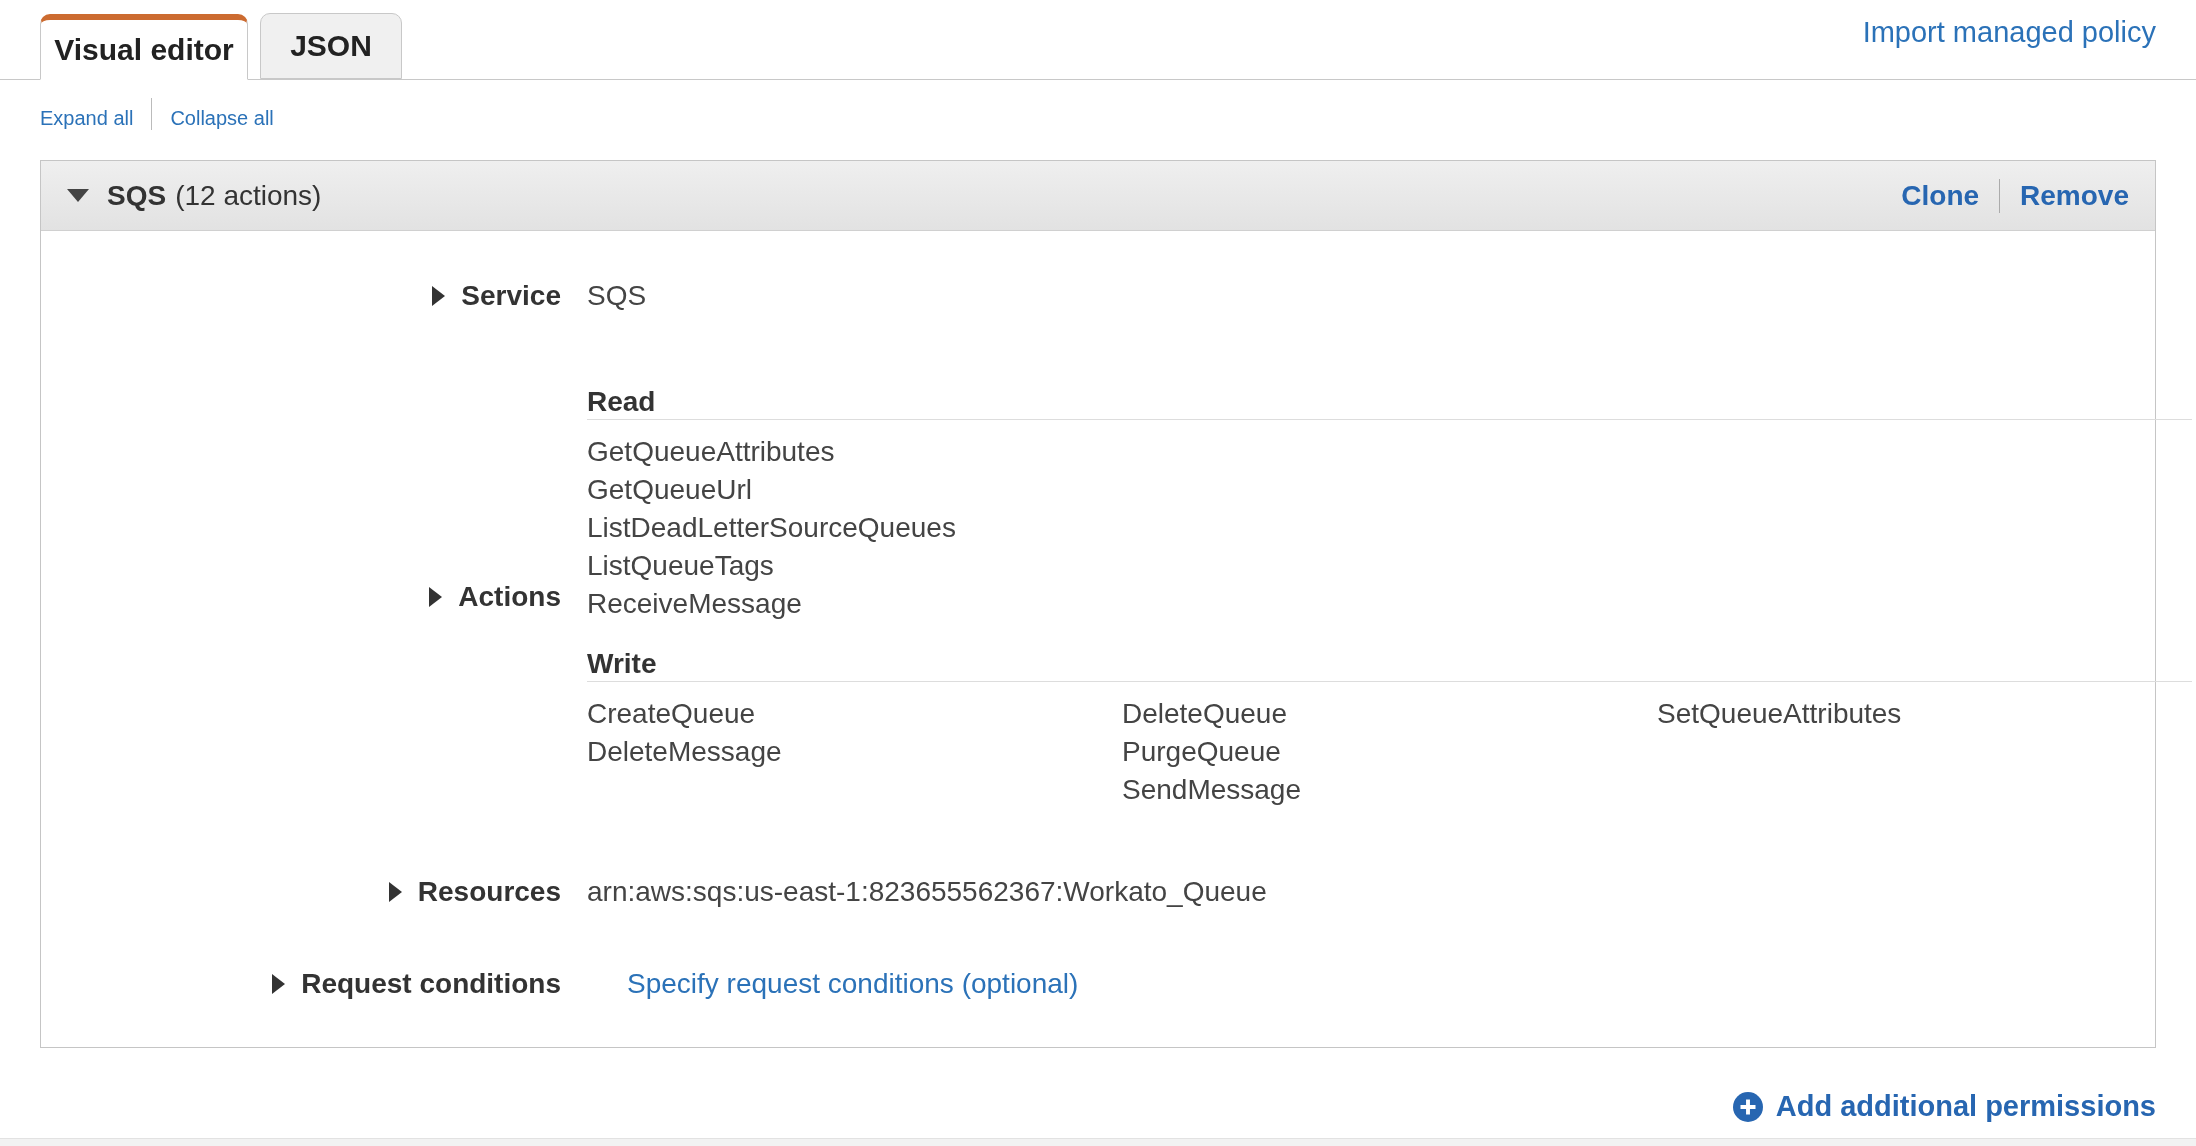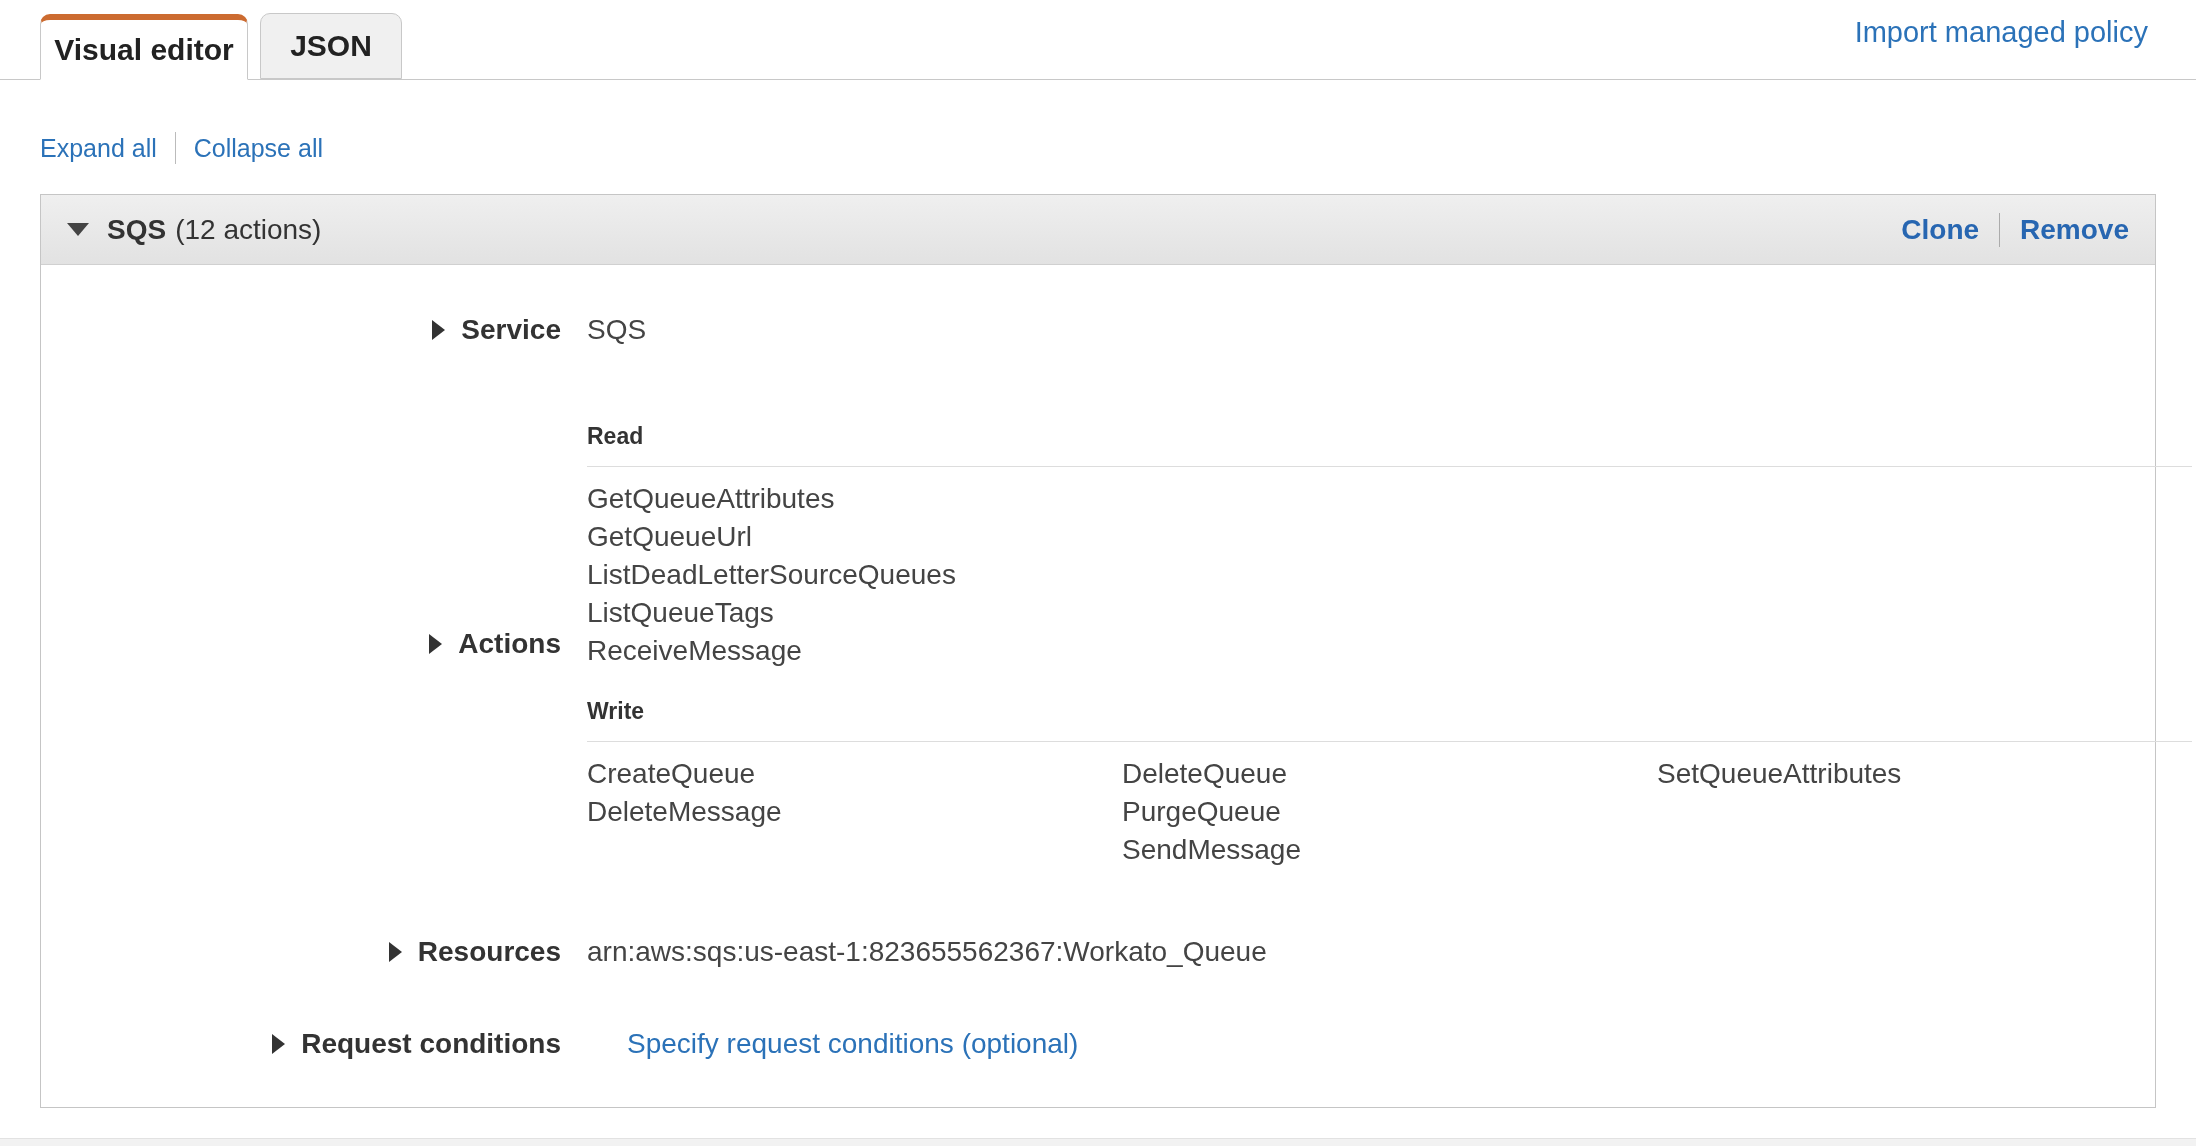--- a/index.html
+++ b/index.html
@@ -32,27 +32,27 @@
   }
   .tab.active{
     width:208px;background:#fff;margin-bottom:-1px;
     border-bottom:1px solid #fff;
     border-top:6px solid var(--accent);
   }
   .tab.inactive{
     width:142px;background:#f0f0f0;
   }
   .import-link{
-    position:absolute;top:16px;right:48px;
+    position:absolute;top:16px;right:40px;
     font-size:29px;color:var(--link);cursor:pointer;text-decoration:none;
   }
   
   .toolbar{
-    margin:52px 0 0 40px;display:flex;align-items:center;
-    font-size:25px;
+    margin:18px 0 0 40px;display:flex;align-items:flex-end;
+    font-size:20px;
   }
   .toolbar a{color:var(--link);cursor:pointer;text-decoration:none;}
   .vdiv{width:1px;height:32px;background:#bbb;margin:0 18px;}
   
   .panel{
     margin:30px 40px 0 40px;
     border:1px solid var(--panel-border);
   }
   .panel-header{
     height:70px;background:linear-gradient(#efefef,#e2e2e2);
@@ -91,22 +91,22 @@
   }
   .row-service{margin-top:48px;}
   .row-actions{margin-top:72px;}
   .row-resources{margin-top:66px;}
   .row-conditions{margin-top:58px;gap:40px;}
   .cond-link{color:var(--link);cursor:pointer;text-decoration:none;font-size:28px;}
   
   .agroup{margin-top:24px;}
   .agroup:first-child{margin-top:0;}
   .agroup-heading{
-    font-size:23px;font-weight:bold;color:var(--text-dark);
-    padding-bottom:13px;border-bottom:1px solid var(--hair);
+    font-size:28px;font-weight:bold;color:var(--text-dark);
+    border-bottom:1px solid var(--hair);
     margin-bottom:13px;
   }
   .agroup-cols{display:flex;}
   .agroup-col{flex:0 0 535px;}
   .action-item{font-size:28px;color:var(--text-body);line-height:38px;}
   
   .add-perms{
     margin:42px 40px 0 0;display:flex;justify-content:flex-end;
     align-items:center;cursor:pointer;
   }

